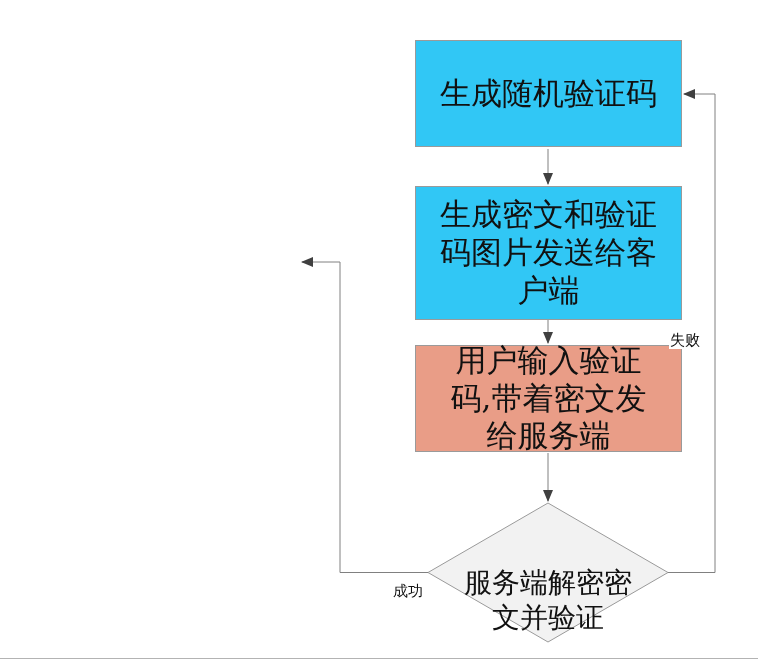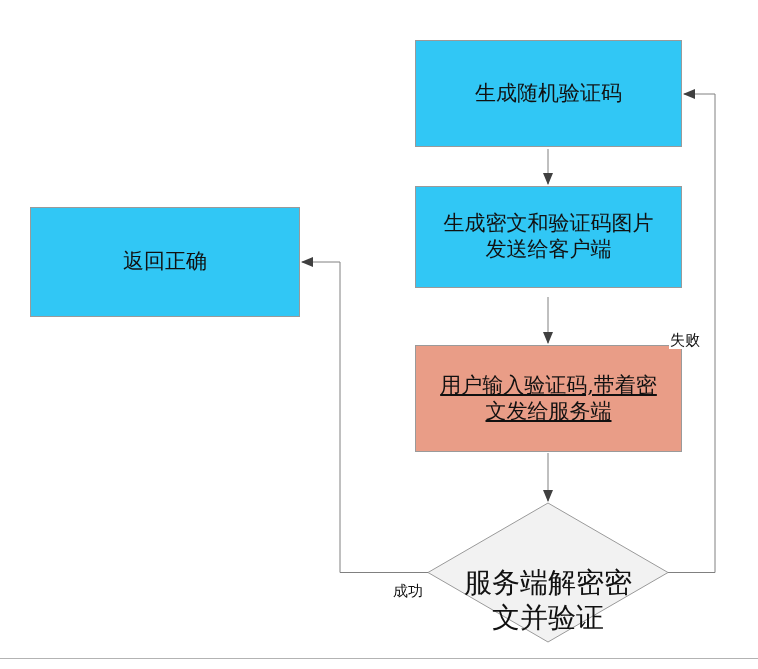--- a/index.html
+++ b/index.html
@@ -33,30 +33,30 @@
     stroke: var(--node-border, #A0A0A0);
     stroke-width: 1;
   }
 
   .node {
     position: absolute;
     display: flex;
     align-items: center;
     justify-content: center;
     text-align: center;
-    font-size: 21px;
+    font-size: 31px;
     line-height: 1.22;
     border: 1px solid var(--node-border, #9a9a9a);
   }
   .process   { background: var(--process-fill, #31C7F5); }
   .highlight { background: var(--highlight-fill, #E99D87); }
 
   #node-generate { left: 415px; top: 40px;  width: 267px; height: 107px; padding: 0 22px; }
-  #node-send     { left: 415px; top: 186px; width: 267px; height: 102px; padding: 16px 22px; align-items: center; }
-  #node-input    { left: 415px; top: 345px; width: 267px; height: 107px; padding: 0 22px; text-decoration: underline; }
+  #node-send     { left: 415px; top: 186px; width: 267px; height: 134px; padding: 16px 22px; align-items: center; }
+  #node-input    { left: 415px; top: 345px; width: 267px; height: 107px; padding: 0 22px; }
   #node-return   { left: 30px;  top: 207px; width: 270px; height: 110px; }
 
   .decision-label {
     position: absolute;
     left: 453px; top: 537px;
     width: 190px;
     text-align: center;
     font-size: 28px;
     line-height: 1.25;
     margin-top: 28px;
@@ -109,23 +109,20 @@
   </div>
 
   <div class="node process" id="node-send">
     <span>生成密文和验证码图片发送给客户端</span>
   </div>
 
   <div class="node highlight" id="node-input">
     <span>用户输入验证码,带着密文发给服务端</span>
   </div>
 
-  <div class="node process" id="node-return">
-    <span>返回正确</span>
-  </div>
 
   <div class="decision-label">服务端解密密文并验证</div>
 
   <span class="edge-label" id="label-success">成功</span>
 
   <span class="edge-label" id="label-failure">失败</span>
 
   <div class="bottom-rule"></div>
 </div>
 

